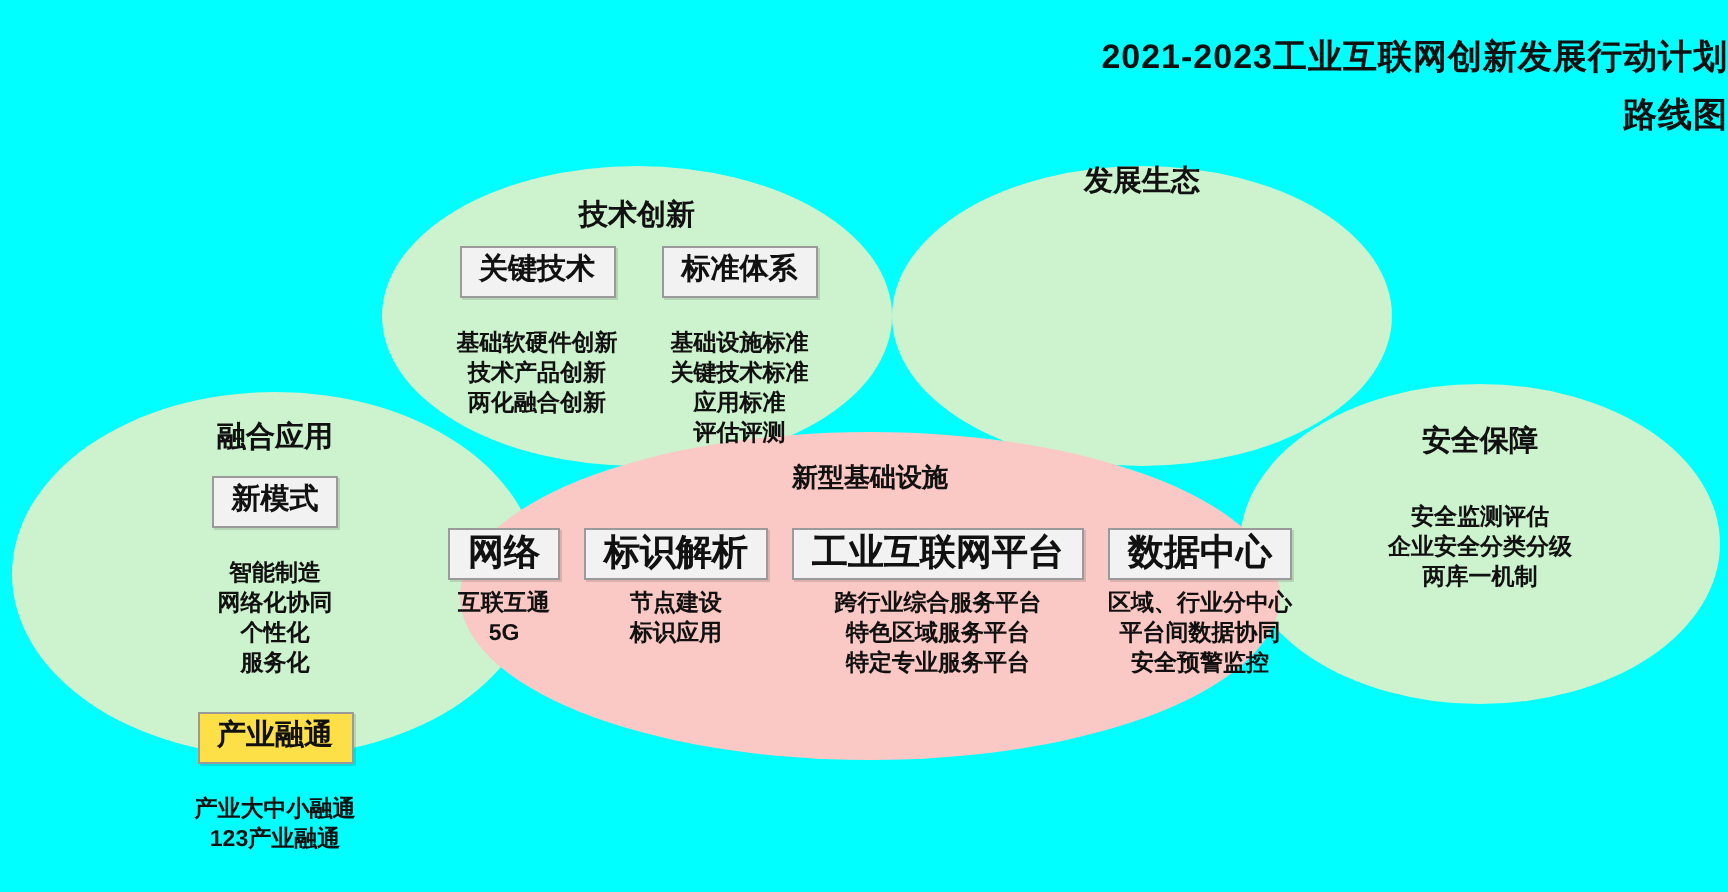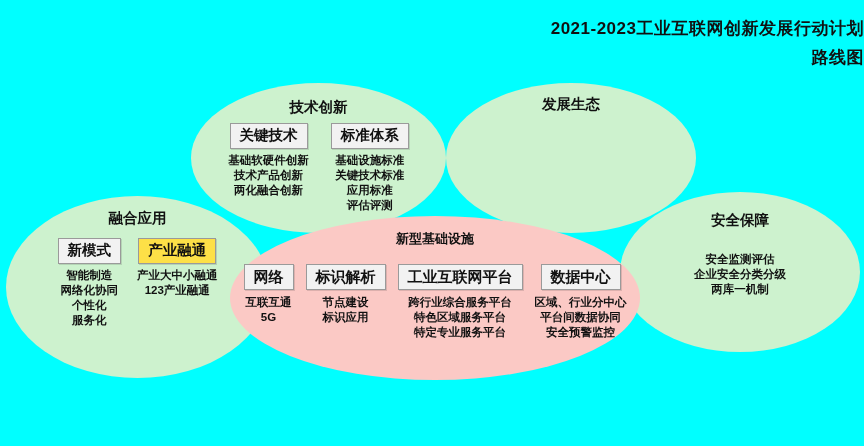--- a/index.html
+++ b/index.html
@@ -75,55 +75,55 @@
     white-space: nowrap;
     color: #111;
     line-height: 17px;
   }
   .sublist {
     font-size: 11.5px;
     font-weight: bold;
     line-height: 15px;
     white-space: nowrap;
     color: #111;
-    margin-top: 4px;
+    margin-top: 16px;
   }
   .col {
     display: flex;
     flex-direction: column;
     align-items: center;
   }
 
   
   #g-tech { left: 191px; top: 98px; width: 255px; }
   #g-tech .cols { display: flex; justify-content: center; gap: 22px; margin-top: 6px; }
 
   
-  #g-eco { left: 446px; top: 95px; width: 250px; }
+  #g-eco { left: 446px; top: 81px; width: 250px; }
   #g-eco .cols { display: flex; justify-content: center; gap: 24px; margin-top: 6px; }
 
   
   #g-fusion { left: 6px; top: 209px; width: 263px; }
-  #g-fusion .cols { display: flex; justify-content: center; gap: 16px; margin-top: 10px; }
+  #g-fusion .cols { display: flex; justify-content: center; gap: 16px; margin-top: 10px; flex-direction: column; }
 
   
   #g-security { left: 620px; top: 211px; width: 240px; }
   #g-security .sublist { margin-top: 22px; }
 
   
   #g-infra { left: 230px; top: 230px; width: 410px; }
   #g-infra .group-title { font-size: 13px; }
   #g-infra .cols {
     display: flex;
     justify-content: center;
     align-items: flex-start;
     gap: 12px;
     margin-top: 16px;
   }
-  #g-infra .chip { font-size: 15px; }
+  #g-infra .chip { font-size: 18px; font-family: Liberation Serif, serif; }
   #g-infra .sublist { margin-top: 5px; }
 </style>
 </head>
 <body style="background: rgb(0, 255, 255);">
 
 <div id="canvas">
 
   <div class="title-block">
     <div>2021-2023工业互联网创新发展行动计划</div>
     <div>路线图</div>

